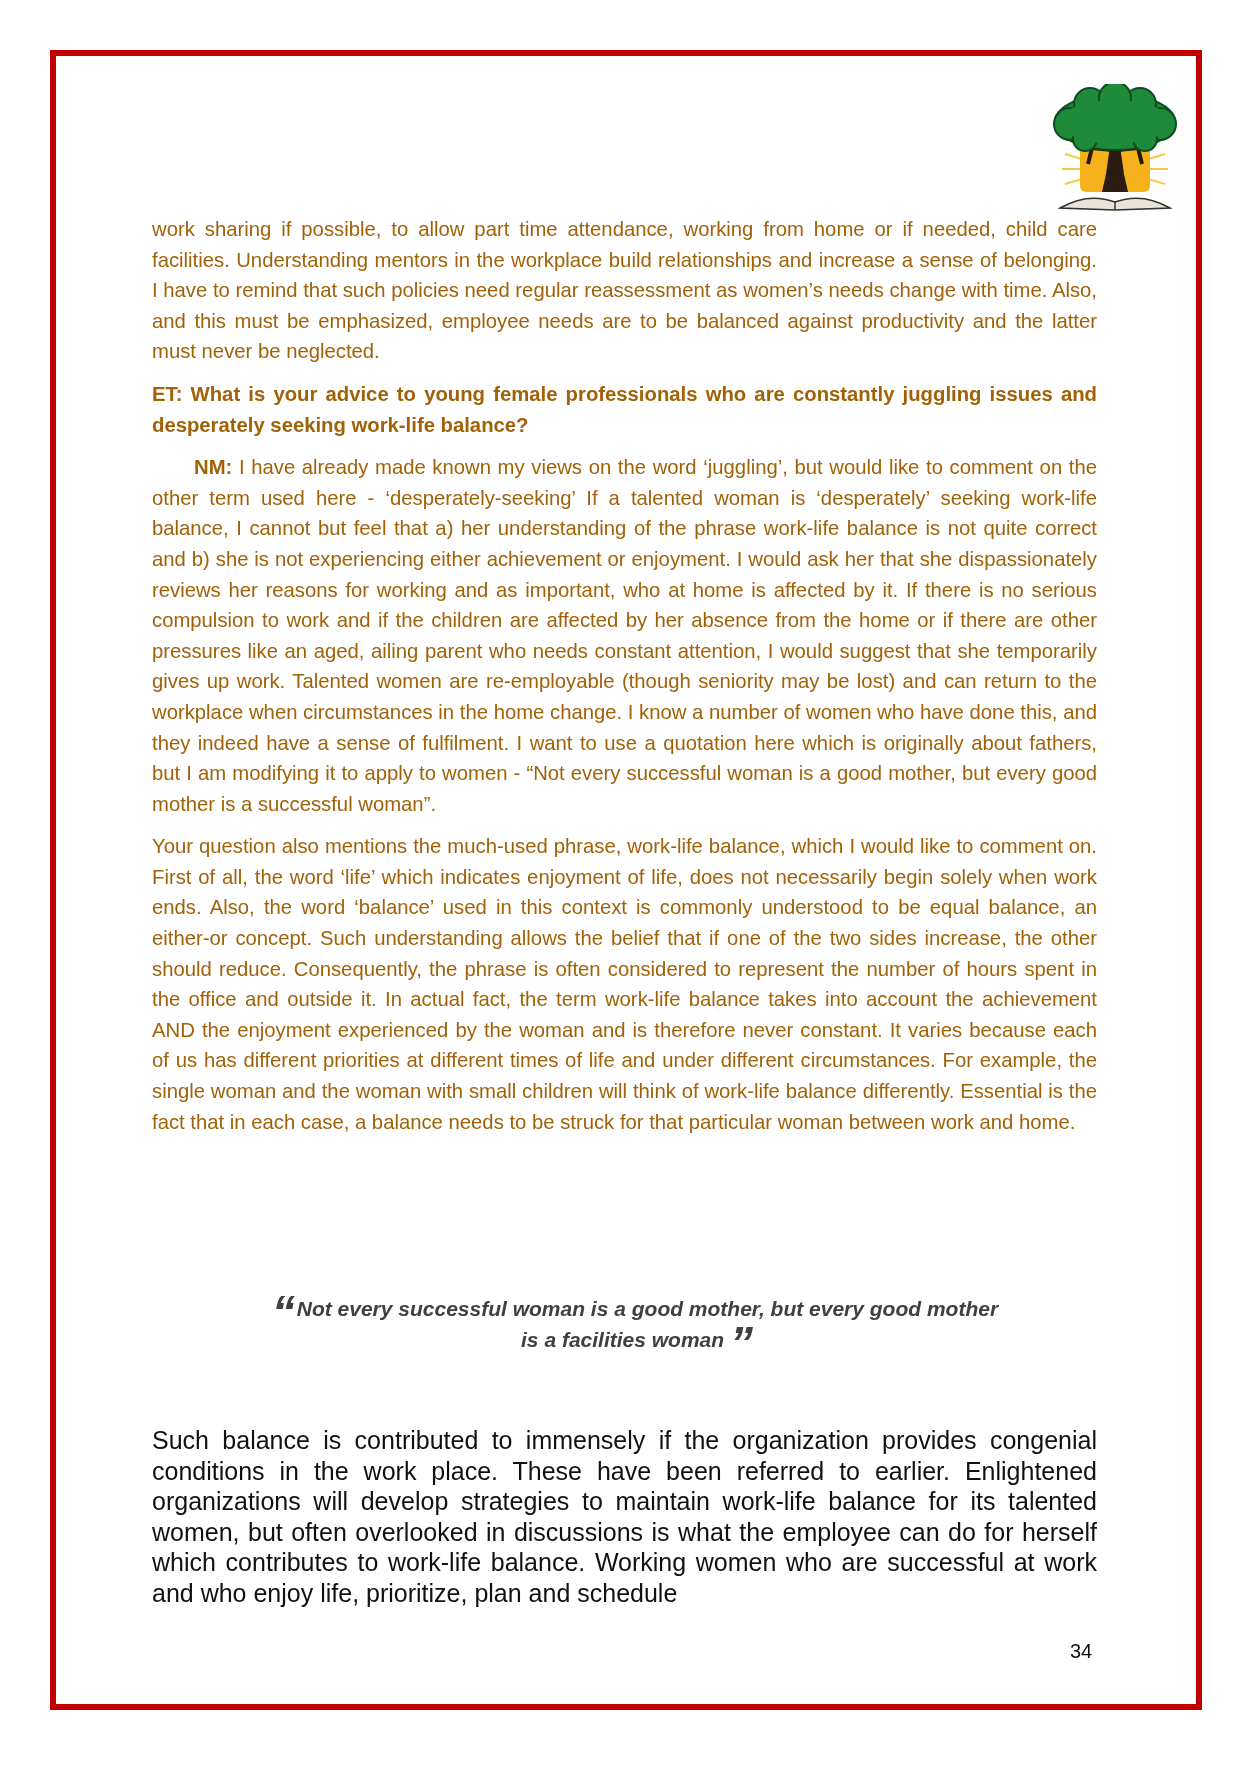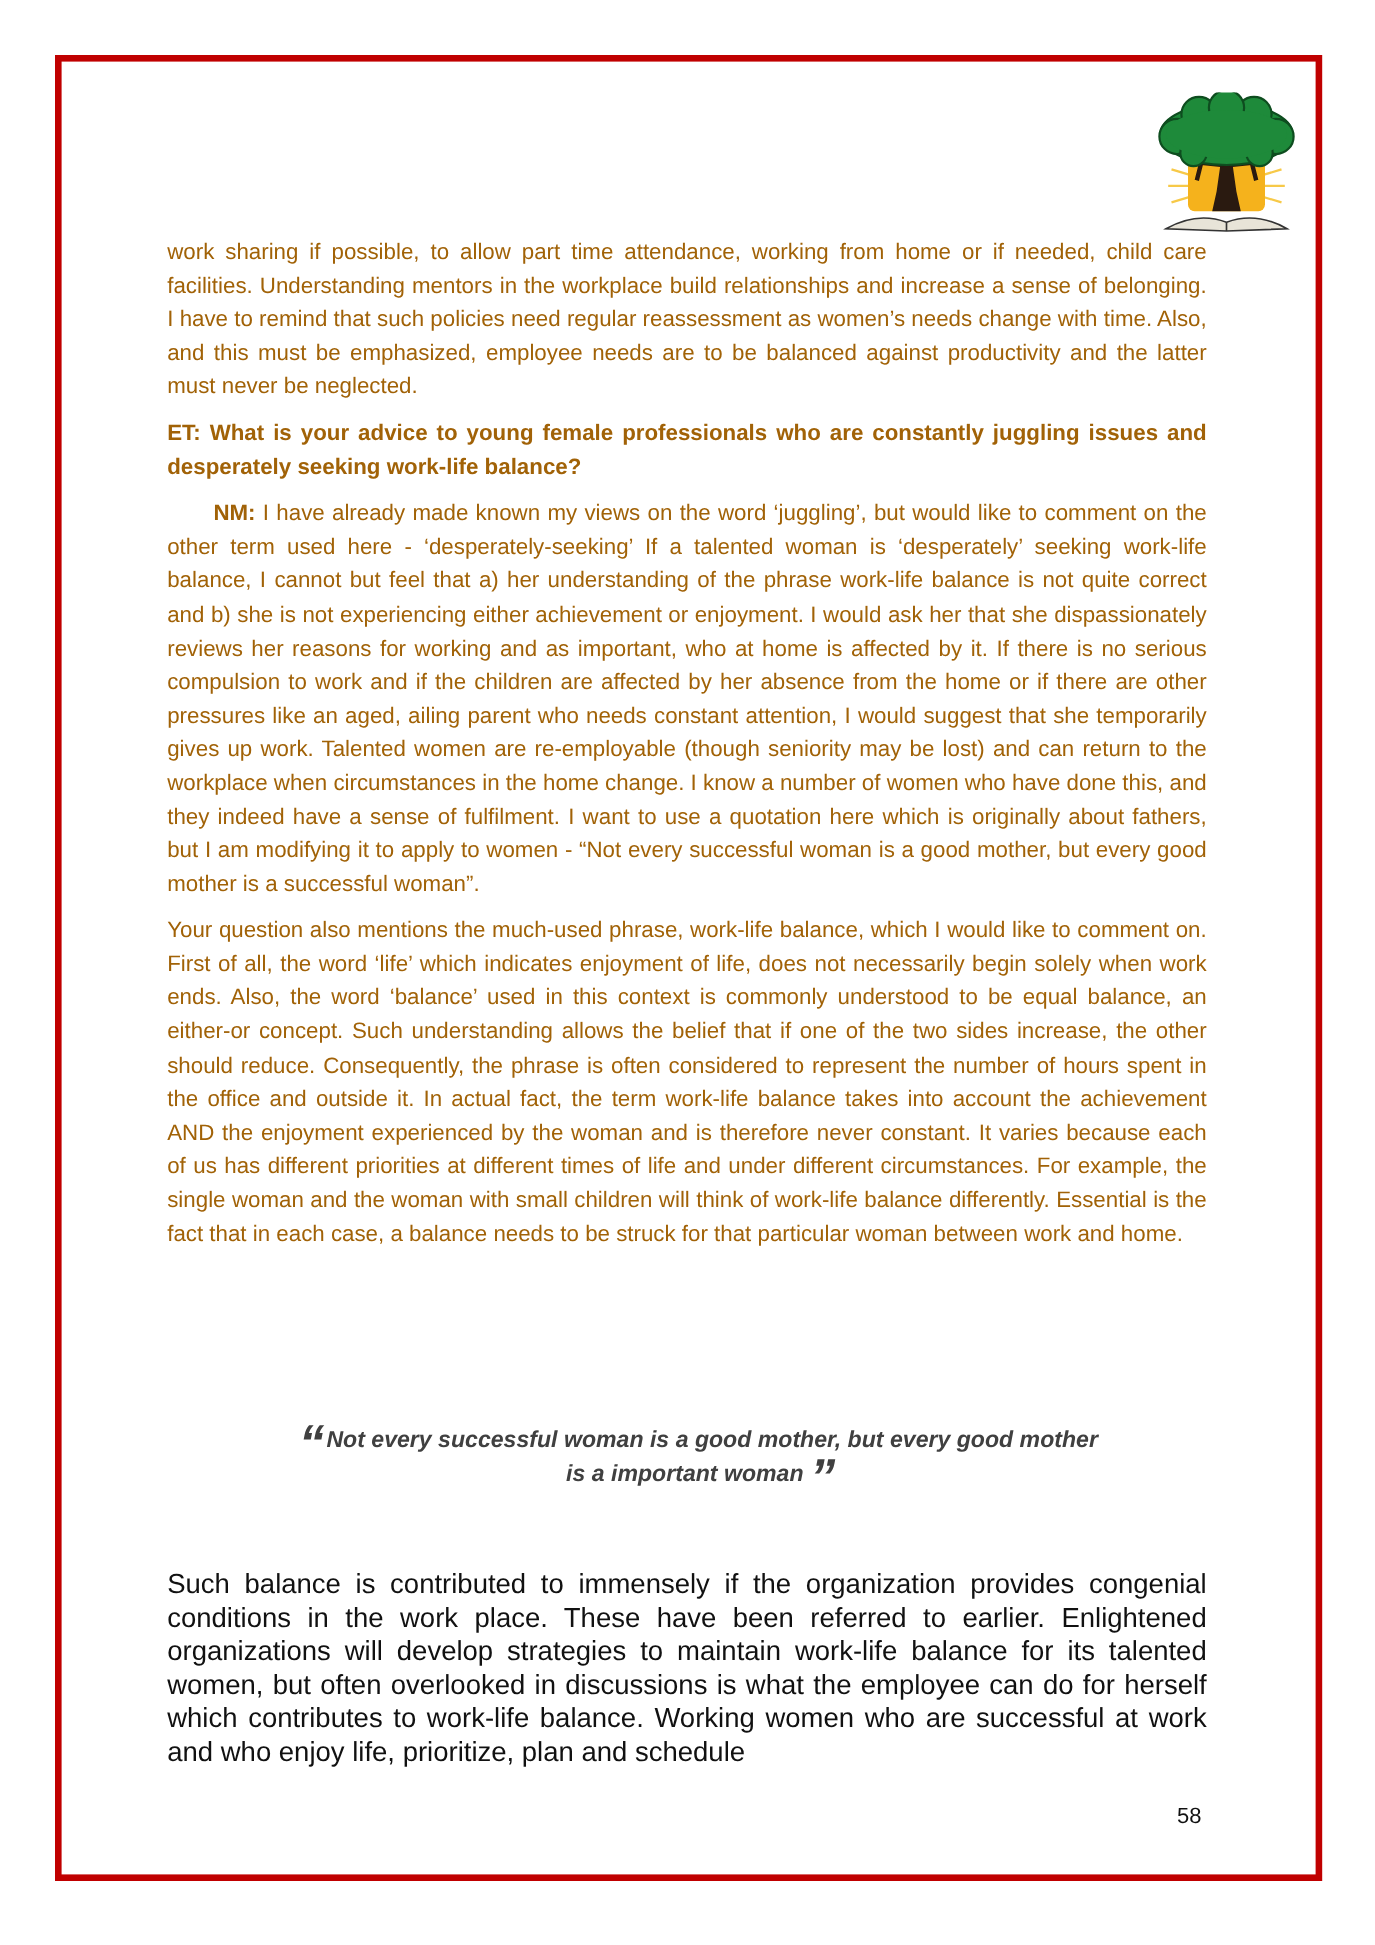--- a/index.html
+++ b/index.html
@@ -131,20 +131,20 @@
 
 <div class="content">
   <p>work sharing if possible, to allow part time attendance, working from home or if needed, child care facilities. Understanding mentors in the workplace build relationships and increase a sense of belonging. I have to remind that such policies need regular reassessment as women’s needs change with time. Also, and this must be emphasized, employee needs are to be balanced against productivity and the latter must never be neglected.</p>
   <p class="question">ET: What is your advice to young female professionals who are constantly juggling issues and desperately seeking work-life balance?</p>
   <p><span class="speaker">NM:</span><span> I have already made known my views on the word ‘juggling’, but would like to comment on the other term used here - ‘desperately-seeking’ If a talented woman is ‘desperately’ seeking work-life balance, I cannot but feel that a) her understanding of the phrase work-life balance is not quite correct and b) she is not experiencing either achievement or enjoyment. I would ask her that she dispassionately reviews her reasons for working and as important, who at home is affected by it. If there is no serious compulsion to work and if the children are affected by her absence from the home or if there are other pressures like an aged, ailing parent who needs constant attention, I would suggest that she temporarily gives up work. Talented women are re-employable (though seniority may be lost) and can return to the workplace when circumstances in the home change. I know a number of women who have done this, and they indeed have a sense of fulfilment. I want to use a quotation here which is originally about fathers, but I am modifying it to apply to women - “Not every successful woman is a good mother, but every good mother is a successful woman”.</span></p>
   <p>Your question also mentions the much-used phrase, work-life balance, which I would like to comment on. First of all, the word ‘life’ which indicates enjoyment of life, does not necessarily begin solely when work ends. Also, the word ‘balance’ used in this context is commonly understood to be equal balance, an either-or concept. Such understanding allows the belief that if one of the two sides increase, the other should reduce. Consequently, the phrase is often considered to represent the number of hours spent in the office and outside it. In actual fact, the term work-life balance takes into account the achievement AND the enjoyment experienced by the woman and is therefore never constant. It varies because each of us has different priorities at different times of life and under different circumstances. For example, the single woman and the woman with small children will think of work-life balance differently. Essential is the fact that in each case, a balance needs to be struck for that particular woman between work and home.</p>
 </div>
 
 <div class="pull-quote">
   <div><span class="qmark">“</span> <span>Not every successful woman is a good mother, but every good mother</span></div>
-  <div><span>is a important woman</span> <span class="qmark">”</span></div>
+  <div><span>is a facilities woman</span> <span class="qmark">”</span></div>
 </div>
 
 <div class="after-quote">
   <p>Such balance is contributed to immensely if the organization provides congenial conditions in the work place. These have been referred to earlier. Enlightened organizations will develop strategies to maintain work-life balance for its talented women, but often overlooked in discussions is what the employee can do for herself which contributes to work-life balance. Working women who are successful at work and who enjoy life, prioritize, plan and schedule</p>
 </div>
 
-<div class="page-number">58</div>
+<div class="page-number">34</div>
 
 </body></html>

